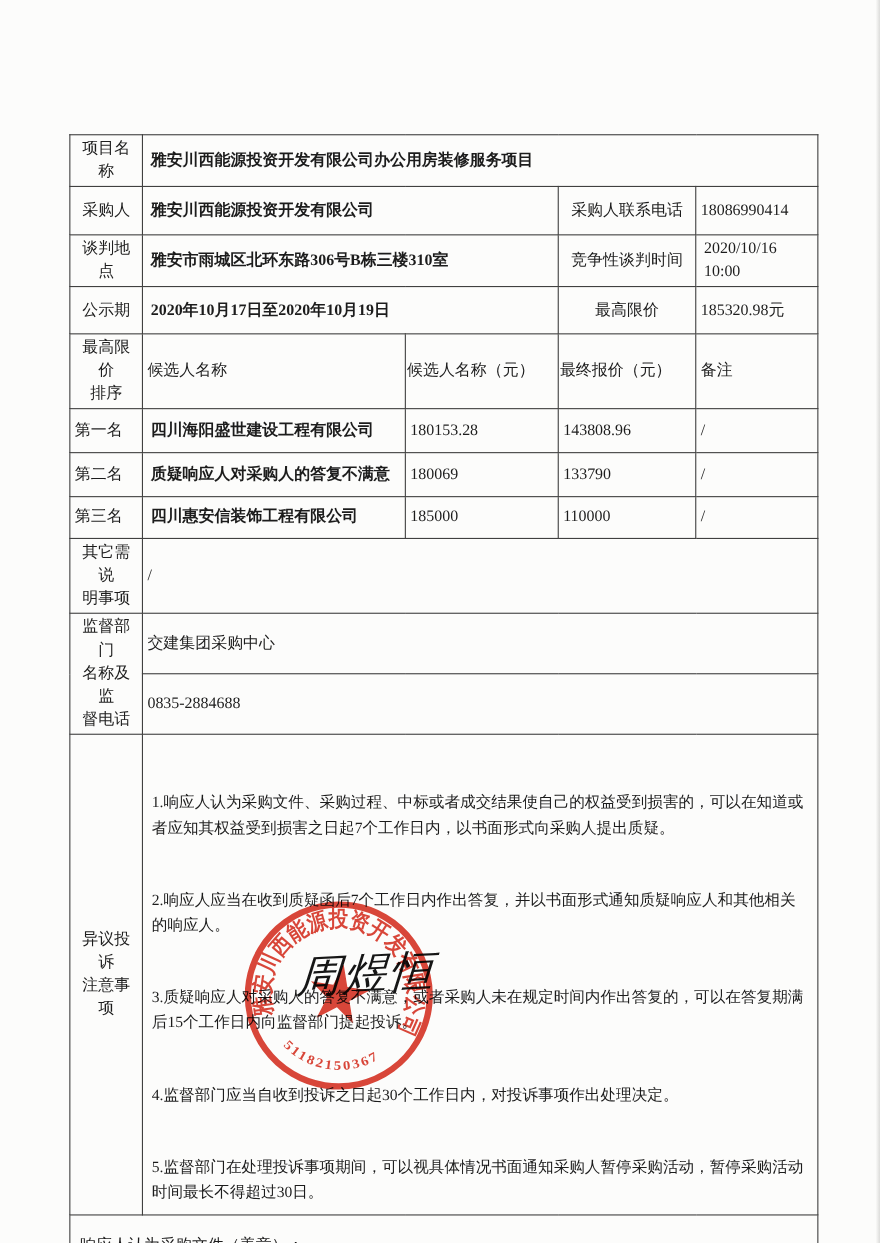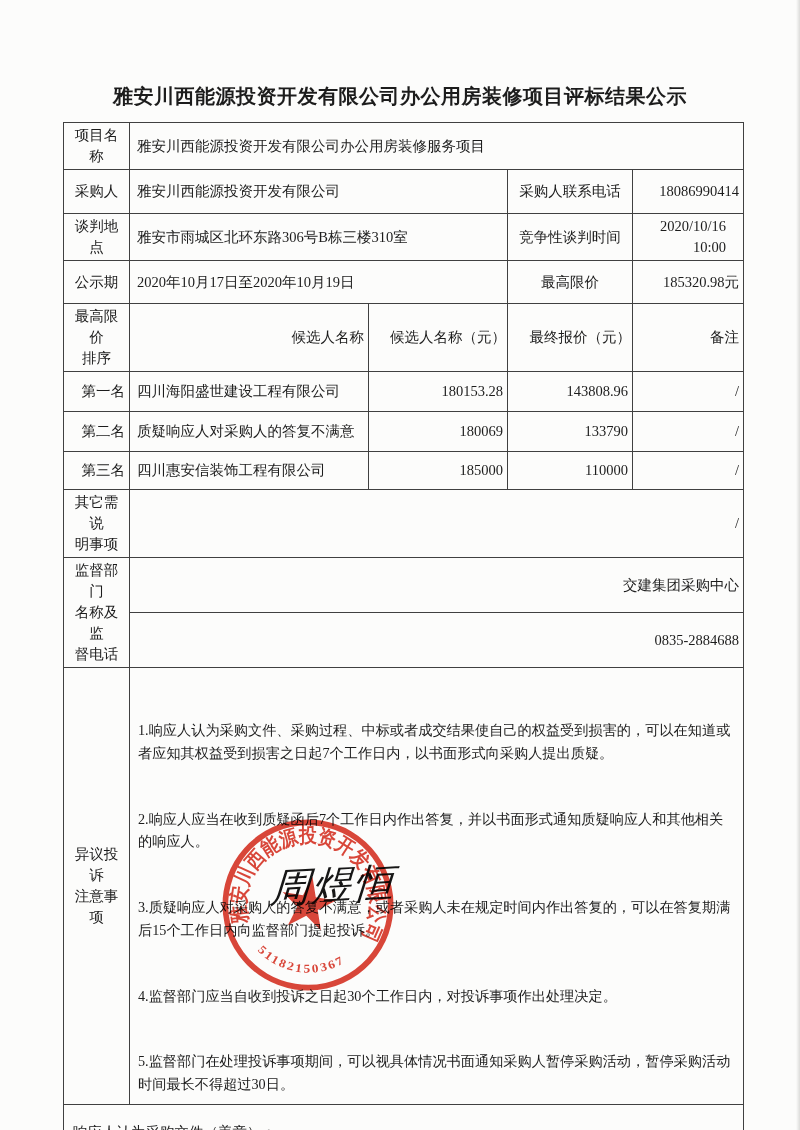--- a/index.html
+++ b/index.html
@@ -21,22 +21,22 @@
     position:absolute;left:63px;top:122px;width:680px;
     border-collapse:collapse;table-layout:fixed;
   }
   td{
     border:1px solid #404040;
     font-size:14.5px;line-height:1.45;
     vertical-align:middle;padding:2px 4px;
     overflow:hidden;
   }
   .lbl{text-align:center;white-space:pre-line;}
-  .vleft{text-align:left;padding-left:7px;}
-  .ctr{text-align:right;}
+  .vleft{text-align:left;padding-left:7px;font-weight:bold;}
+  .ctr{text-align:left;}
   .notice-cell{padding:8px 8px;}
   .notice-item{font-size:14.2px;line-height:1.6;text-align:left;margin-top:43px;}
   .sig-cell{text-align:left;padding-left:9px;font-size:14.5px;}
   .signature{
     position:absolute;left:270px;top:858px;
     font-size:40px;font-style:italic;font-weight:500;
     transform:rotate(-3deg) skewX(-7deg);
     color:#161616;letter-spacing:2px;
     font-family:"DejaVu Serif",serif;
   }
@@ -45,21 +45,20 @@
     transform:rotate(9deg);
     mix-blend-mode:multiply;opacity:.93;
   }
   .seal text{font-family:"Liberation Serif","DejaVu Serif",serif;}
 </style>
 </head>
 <body>
 
 <div class="page">
 
-  <div class="doc-title">雅安川西能源投资开发有限公司办公用房装修项目评标结果公示</div>
 
   <table class="main">
     <colgroup>
       <col style="width:66px">
         <col style="width:239px">
         <col style="width:139px">
       <col style="width:125px">
         <col style="width:111px">
     </colgroup>
 
@@ -73,21 +72,21 @@
       <td class="lbl">采购人</td>
       <td colspan="2" class="vleft">雅安川西能源投资开发有限公司</td>
       <td class="lbl">采购人联系电话</td>
       <td class="ctr">18086990414</td>
     </tr>
 
     <tr style="height:42px">
       <td class="lbl">谈判地点</td>
       <td colspan="2" class="vleft">雅安市雨城区北环东路306号B栋三楼310室</td>
       <td class="lbl">竞争性谈判时间</td>
-      <td class="ctr" style="padding:2px 17px">2020/10/16 10:00</td>
+      <td class="ctr" style="padding:2px 7px">2020/10/16 10:00</td>
     </tr>
 
     <tr style="height:43px">
       <td class="lbl">公示期</td>
       <td colspan="2" class="vleft">2020年10月17日至2020年10月19日</td>
       <td class="lbl">最高限价</td>
       <td class="ctr">185320.98元</td>
     </tr>
 
     <tr style="height:40px">

